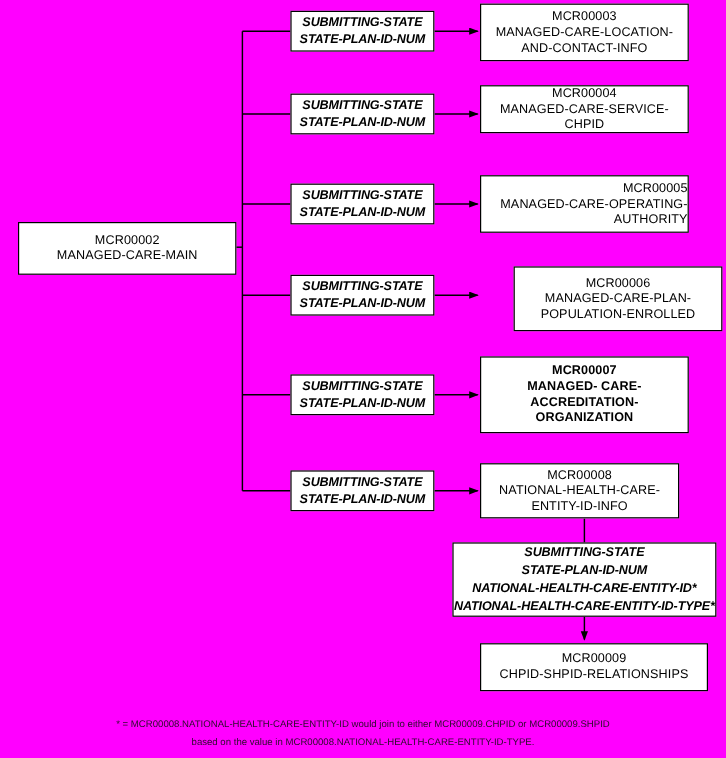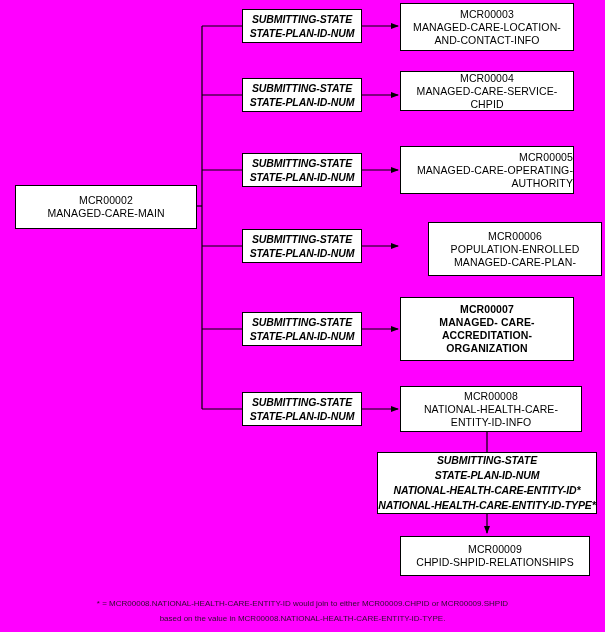--- a/index.html
+++ b/index.html
@@ -170,30 +170,30 @@
     <span class="ln">MANAGED-CARE-SERVICE-</span>
     <span class="ln">CHPID</span>
   </div>
   <div class="node" style="left:400px; top:146px; width:174px; height:48px;align-items:flex-end;">
     <span class="ln">MCR00005</span>
     <span class="ln">MANAGED-CARE-OPERATING-</span>
     <span class="ln">AUTHORITY</span>
   </div>
   <div class="node" style="left:400px; top:222px; width:174px; height:54px;margin-left:28px;">
     <span class="ln">MCR00006</span>
+    <span class="ln">MANAGED-CARE-PLAN-</span>
     <span class="ln">POPULATION-ENROLLED</span>
-    <span class="ln">MANAGED-CARE-PLAN-</span>
   </div>
   <div class="node" style="left:400px; top:297px; width:174px; height:64px;font-weight:bold;">
     <span class="ln">MCR00007</span>
     <span class="ln">MANAGED- CARE-</span>
     <span class="ln">ACCREDITATION-</span>
     <span class="ln">ORGANIZATION</span>
   </div>
-  <div class="node" style="left:400px; top:386px; width:182px; height:46px;">
+  <div class="node" style="left:400px; top:386px; width:166px; height:46px;">
     <span class="ln">MCR00008</span>
     <span class="ln">NATIONAL-HEALTH-CARE-</span>
     <span class="ln">ENTITY-ID-INFO</span>
   </div>
 
   <div class="attr-block" style="left:377px; top:452px; width:220px; height:62px;">
     <span class="ln">SUBMITTING-STATE</span>
     <span class="ln">STATE-PLAN-ID-NUM</span>
     <span class="ln">NATIONAL-HEALTH-CARE-ENTITY-ID*</span>
     <span class="ln">NATIONAL-HEALTH-CARE-ENTITY-ID-TYPE*</span>

